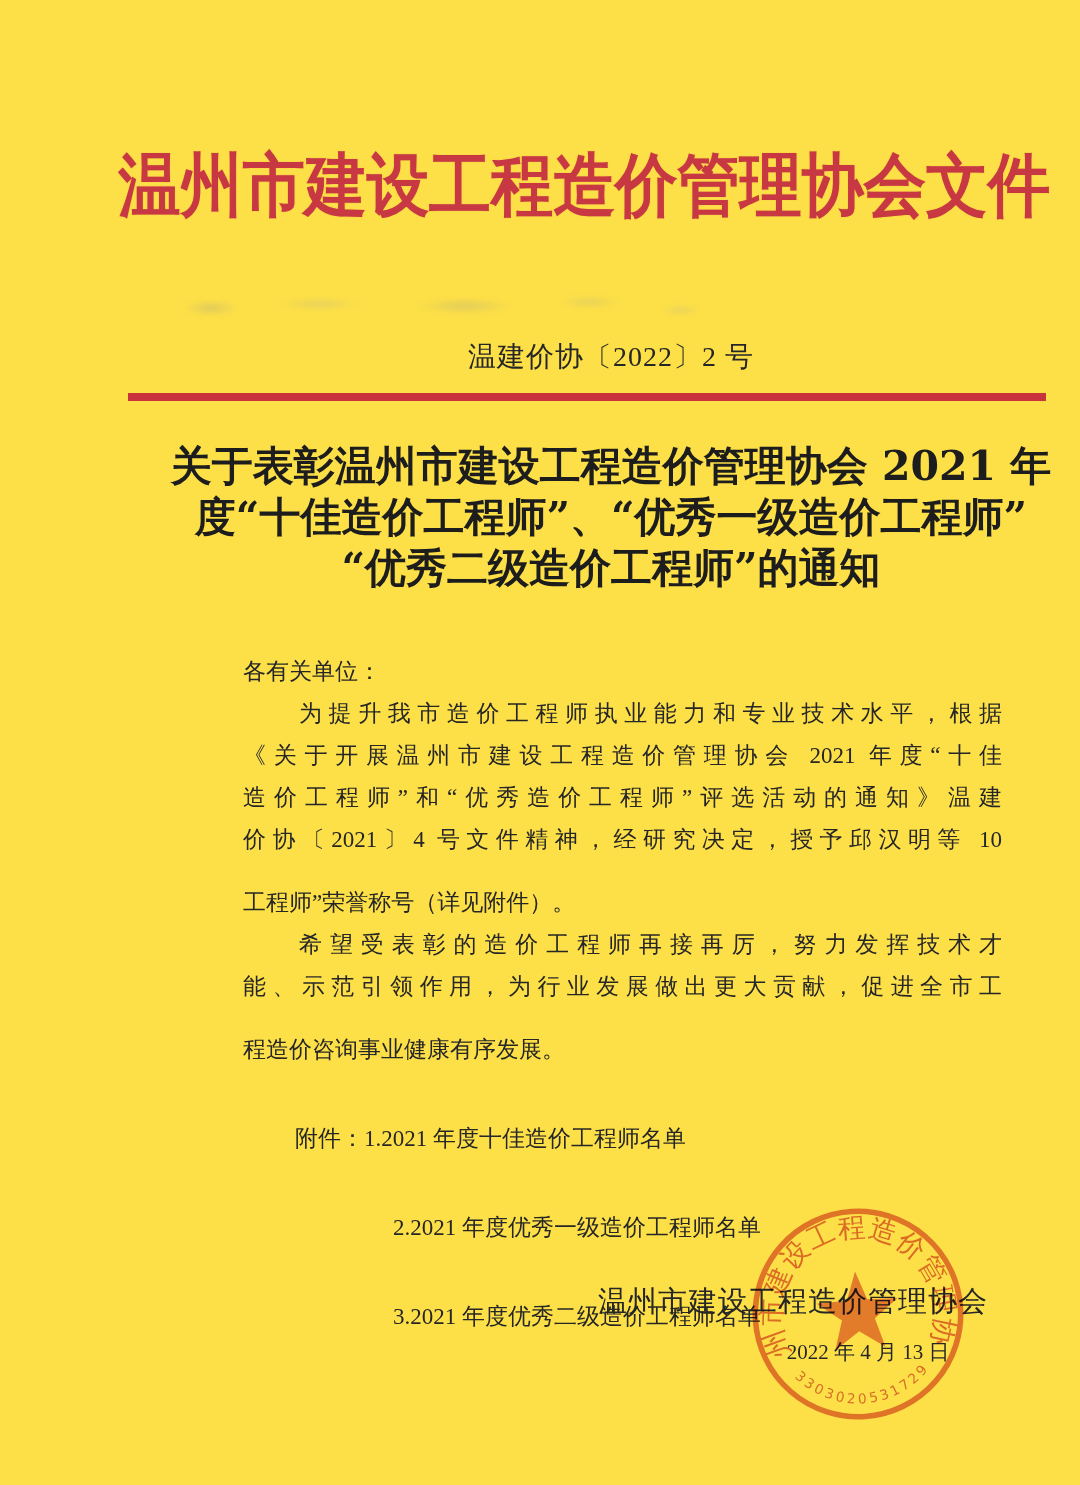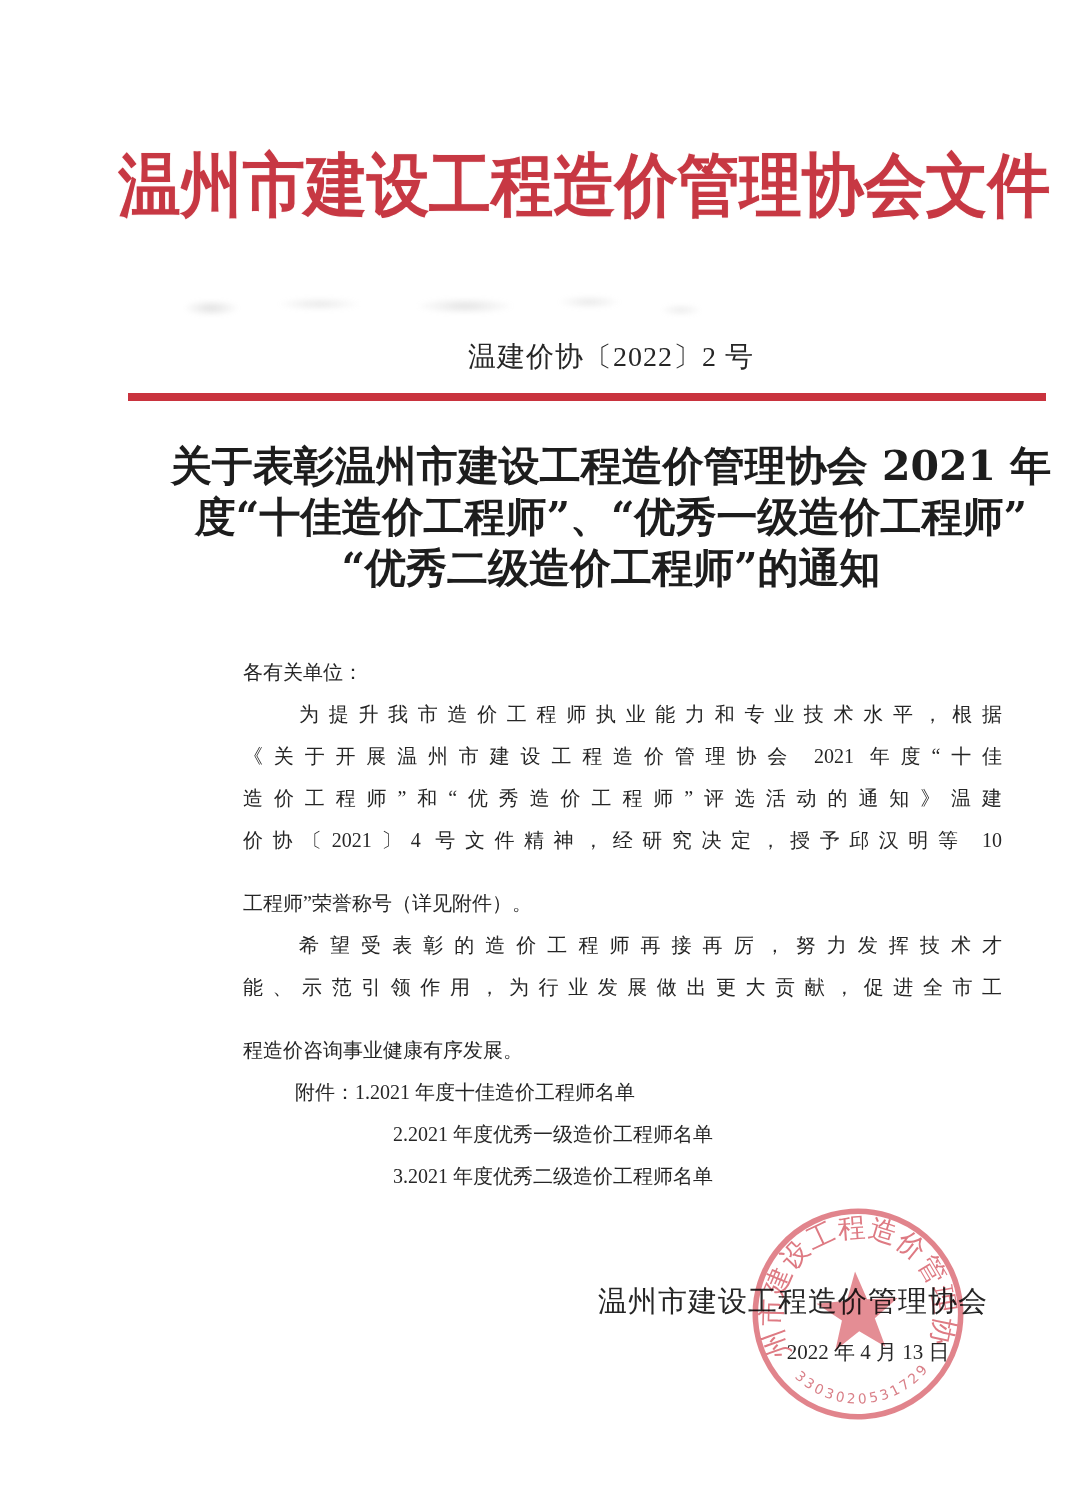--- a/index.html
+++ b/index.html
@@ -6,21 +6,21 @@
     --banner-red:#c73843;
     --line-red:#c9333e;
     --ink:#262626;
     --seal-red:#d4545f;
   }
   html,body{margin:0;padding:0;background:#e9e9e9;}
   .page{
     position:relative;
     width:1080px;height:1485px;
     margin:0 auto;
-    background:#ffffff;
+    background:#fde047;
     overflow:hidden;
     font-family:"Liberation Serif","DejaVu Serif",serif;
     color:var(--ink);
   }
   
   .banner{
     position:absolute;top:146px;left:50px;width:1060px;
     text-align:center;
     font-size:69px;font-weight:bold;line-height:80px;
     color:var(--banner-red);
@@ -50,31 +50,31 @@
   }
   .notice-title{
     position:absolute;top:441px;left:111px;width:1000px;
     text-align:center;
     font-size:41px;font-weight:bold;line-height:51px;
     color:#1d1d1d;
     font-family:"DejaVu Serif","Liberation Serif",serif;
   }
   .body-text{
     position:absolute;top:651px;left:243px;width:759px;
-    font-size:20px;line-height:42px;
+    font-size:23px;line-height:42px;
   }
   .body-text .line{
     text-align:justify;
     text-align-last:justify;
     height:42px;overflow:hidden;
   }
   .body-text .line.first{text-indent:56px;}
   .body-text .line.last{text-align-last:left;margin-top:21px;}
   .body-text .salutation{text-align:left;text-align-last:left;}
-  .body-text .att-line{height:42px;}
+  .body-text .att-line{height:42px;margin-top:47px;}
   .body-text .att-first{padding-left:52px;}
   .body-text .att-rest{padding-left:150px;}
   .sig-org{
     position:absolute;top:1283px;left:598px;width:374px;
     text-align:center;font-size:29px;line-height:36px;letter-spacing:1px;
     white-space:nowrap;
   }
   .sig-date{
     position:absolute;top:1334px;left:748px;width:240px;
     text-align:center;font-size:21px;line-height:36px;

